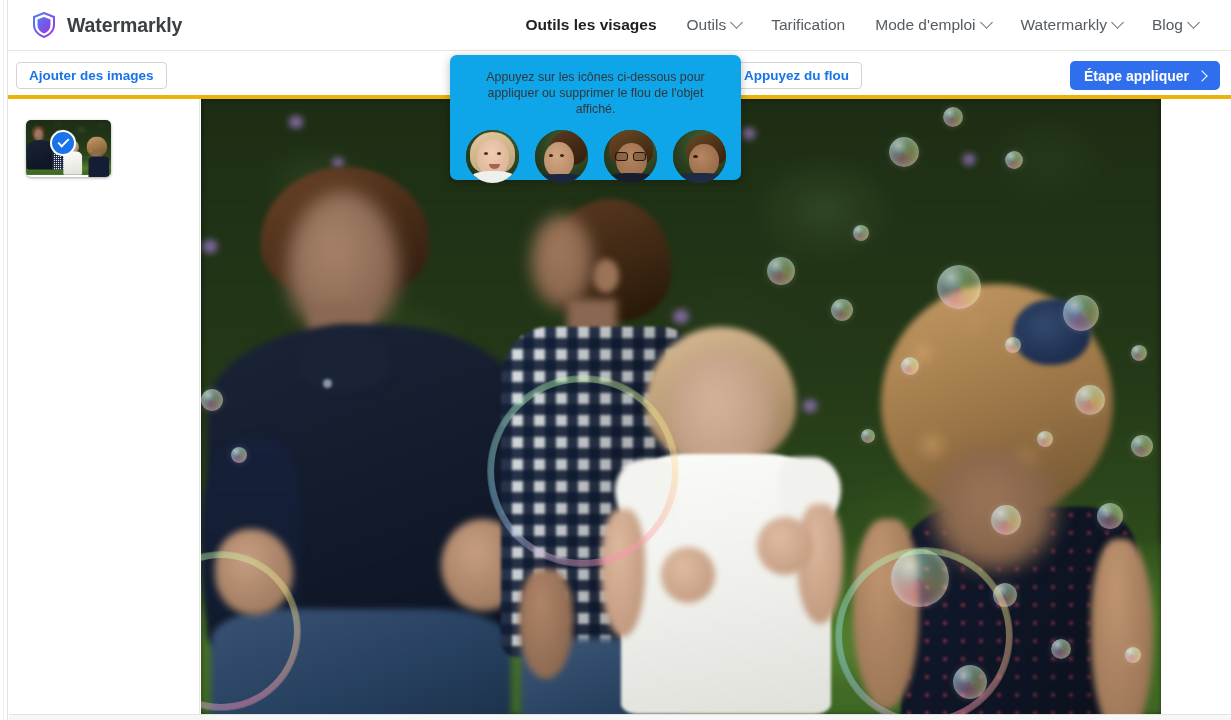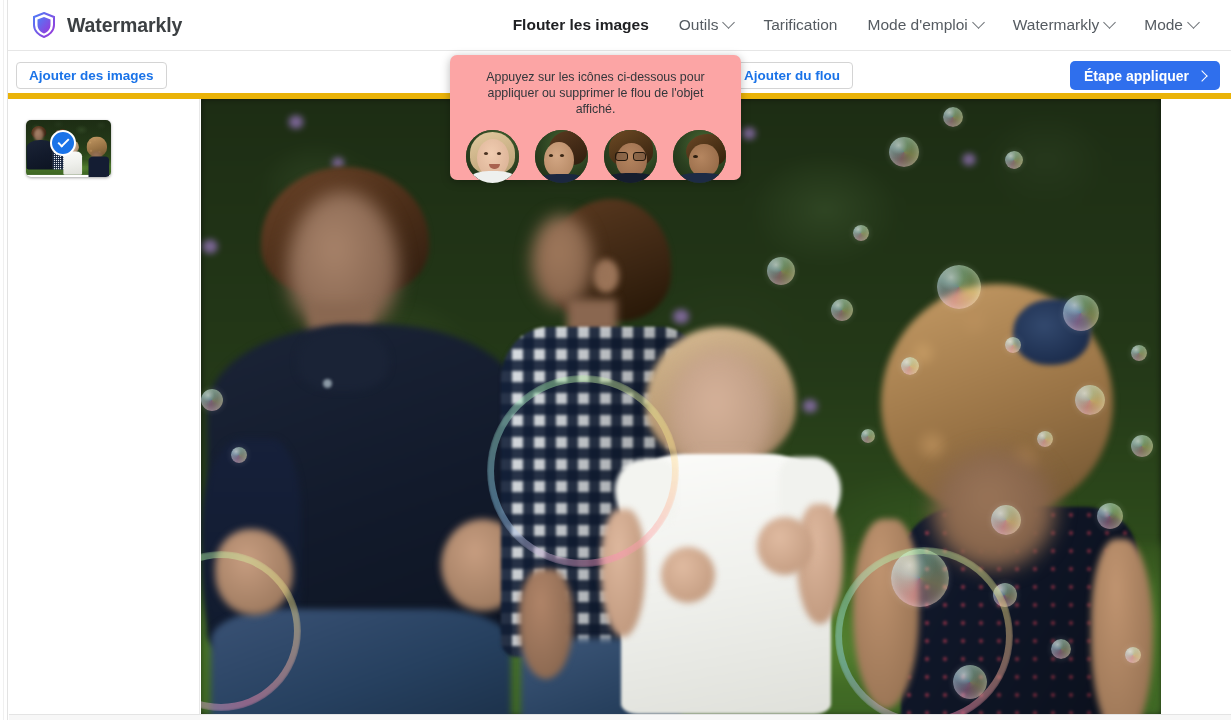--- a/index.html
+++ b/index.html
@@ -80,21 +80,21 @@
     border-right: 1.6px solid #6b7075;
     border-bottom: 1.6px solid #6b7075;
     transform: translateY(-3px) rotate(45deg);
   }
 
   
   .toolbar {
     position: absolute; left: 8px; top: 52px;
     width: 1223px; height: 47px;
     background: #ffffff;
-    border-bottom: 6px solid #eab308;
+    border-bottom: 4px solid #eab308;
   }
   .btn-outline {
     position: absolute;
     top: 10px;
     height: 27px;
     background: #fff;
     border: 1px solid #d4d4d4;
     border-radius: 4px;
     color: #1a73e8;
     font-size: 13.5px;
@@ -499,21 +499,21 @@
             mask-composite: exclude;
     filter: blur(1.2px);
     opacity: .85;
   }
 
   
   .popup {
     position: absolute;
     left: 450px; top: 55px;
     width: 291px; height: 125px;
-    background: #fca5a5;
+    background: #0ea5e9;
     border-radius: 7px;
     box-shadow: 0 2px 10px rgba(0,0,0,.28);
     z-index: 30;
   }
   .popup-text {
     margin: 14px 16px 0 16px;
     font-size: 12.4px;
     line-height: 16px;
     color: #33373b;
     text-align: center;
@@ -597,47 +597,47 @@
           </linearGradient>
         </defs>
         <path d="M12 1 L22 5 V13 C22 19 17 23.5 12 25 C7 23.5 2 19 2 13 V5 Z" fill="none" stroke="url(#shg)" stroke-width="2"></path>
         <path d="M12 5 L18.5 7.6 V13 C18.5 17.2 15.2 20.4 12 21.6 C8.8 20.4 5.5 17.2 5.5 13 V7.6 Z" fill="url(#shg)"></path>
       </svg>
       <span class="brand-name">Watermarkly</span>
     </div>
 
     <nav class="nav">
       <div class="nav-item active">
-        <span>Flouter les images</span>
+        <span>Outils les visages</span>
       </div>
       <div class="nav-item">
         <span>Outils</span>
         <i class="caret"></i>
       </div>
       <div class="nav-item">
         <span>Tarification</span>
       </div>
       <div class="nav-item">
         <span>Mode d'emploi</span>
         <i class="caret"></i>
       </div>
       <div class="nav-item">
         <span>Watermarkly</span>
         <i class="caret"></i>
       </div>
       <div class="nav-item">
-        <span>Mode</span>
+        <span>Blog</span>
         <i class="caret"></i>
       </div>
     </nav>
   </div>
 
   <div class="toolbar">
     <button class="btn-outline" id="btn-add">Ajouter des images</button>
-    <button class="btn-outline" id="btn-blur">Ajouter du flou</button>
+    <button class="btn-outline" id="btn-blur">Appuyez du flou</button>
     <button class="btn-primary">
       <span>Étape appliquer</span>
       <i class="chev-right"></i>
     </button>
   </div>
 
   <div class="sidebar">
     <div class="thumb-wrap">
       <div style="position:absolute;inset:0;transform:scale(0.089);transform-origin:0 0;width:960px;height:615px;">
         <div class="photo">

